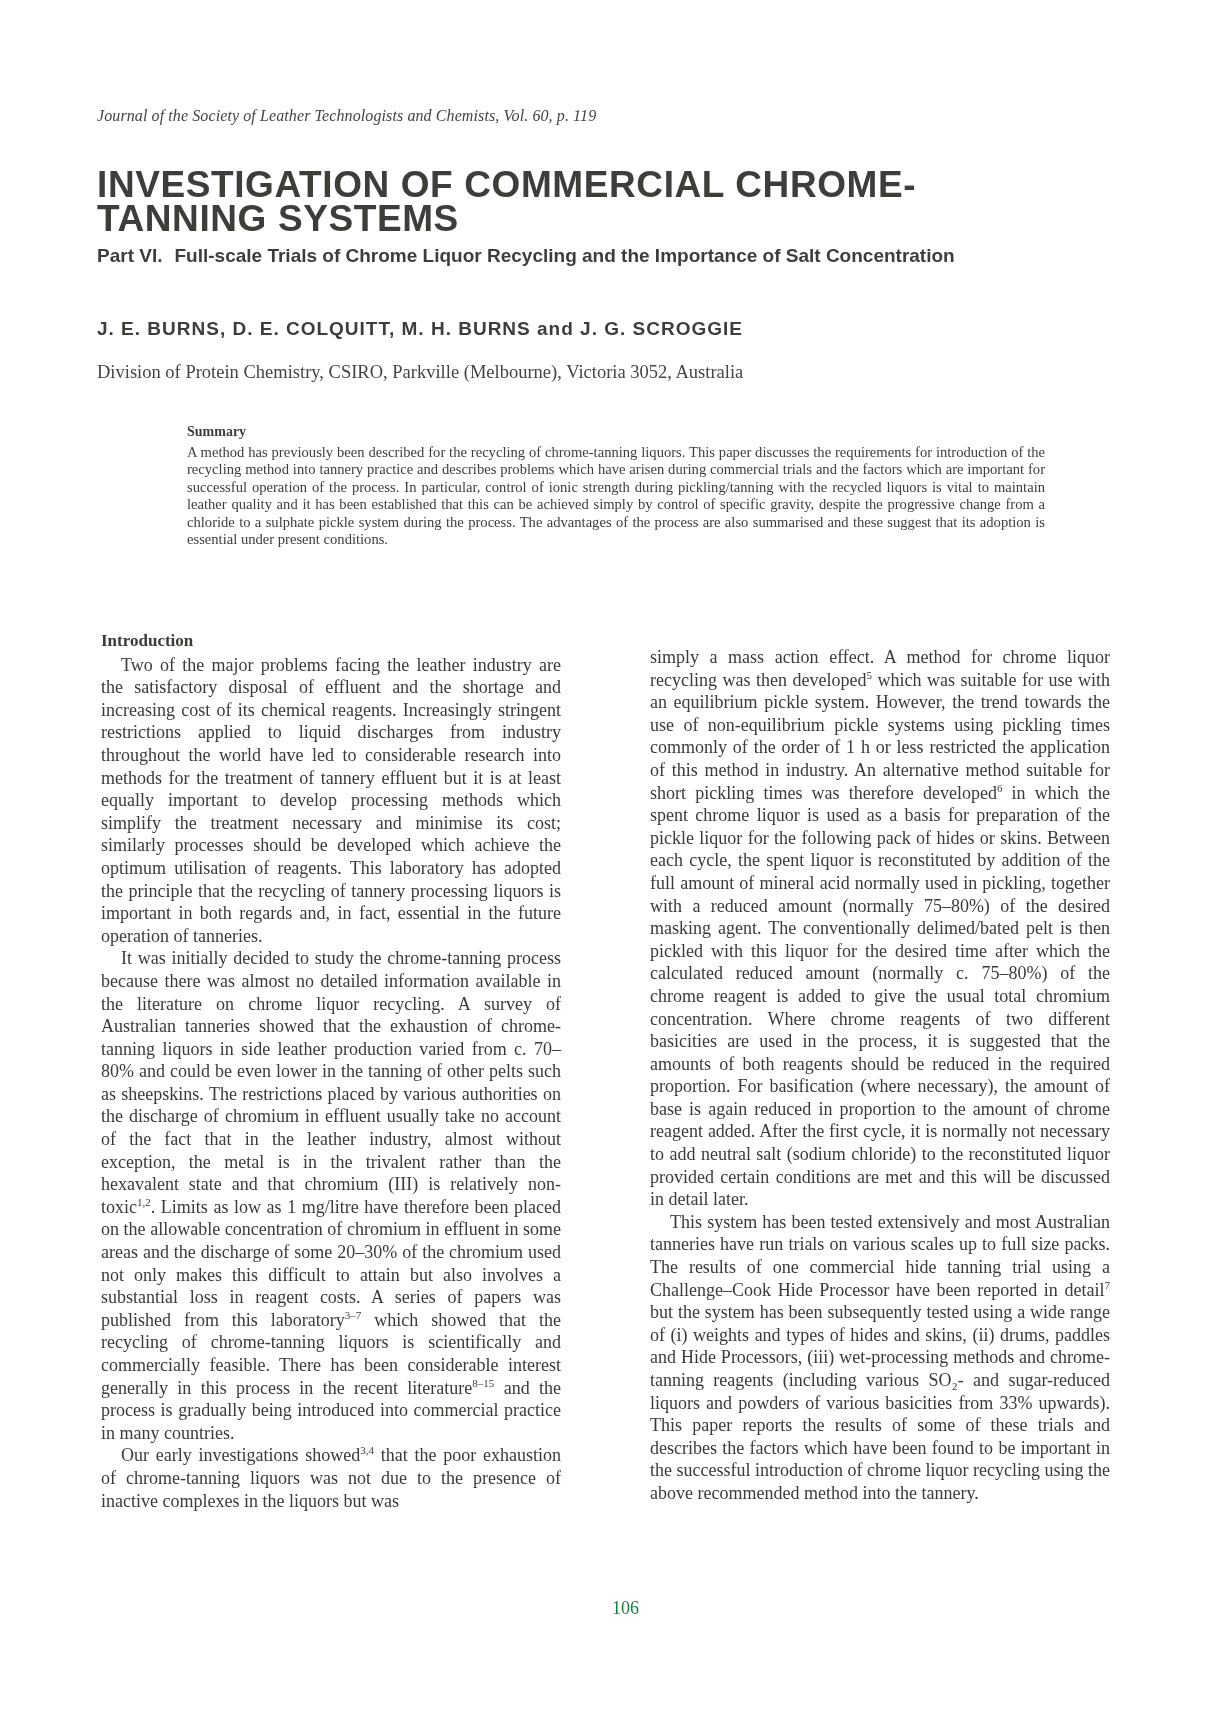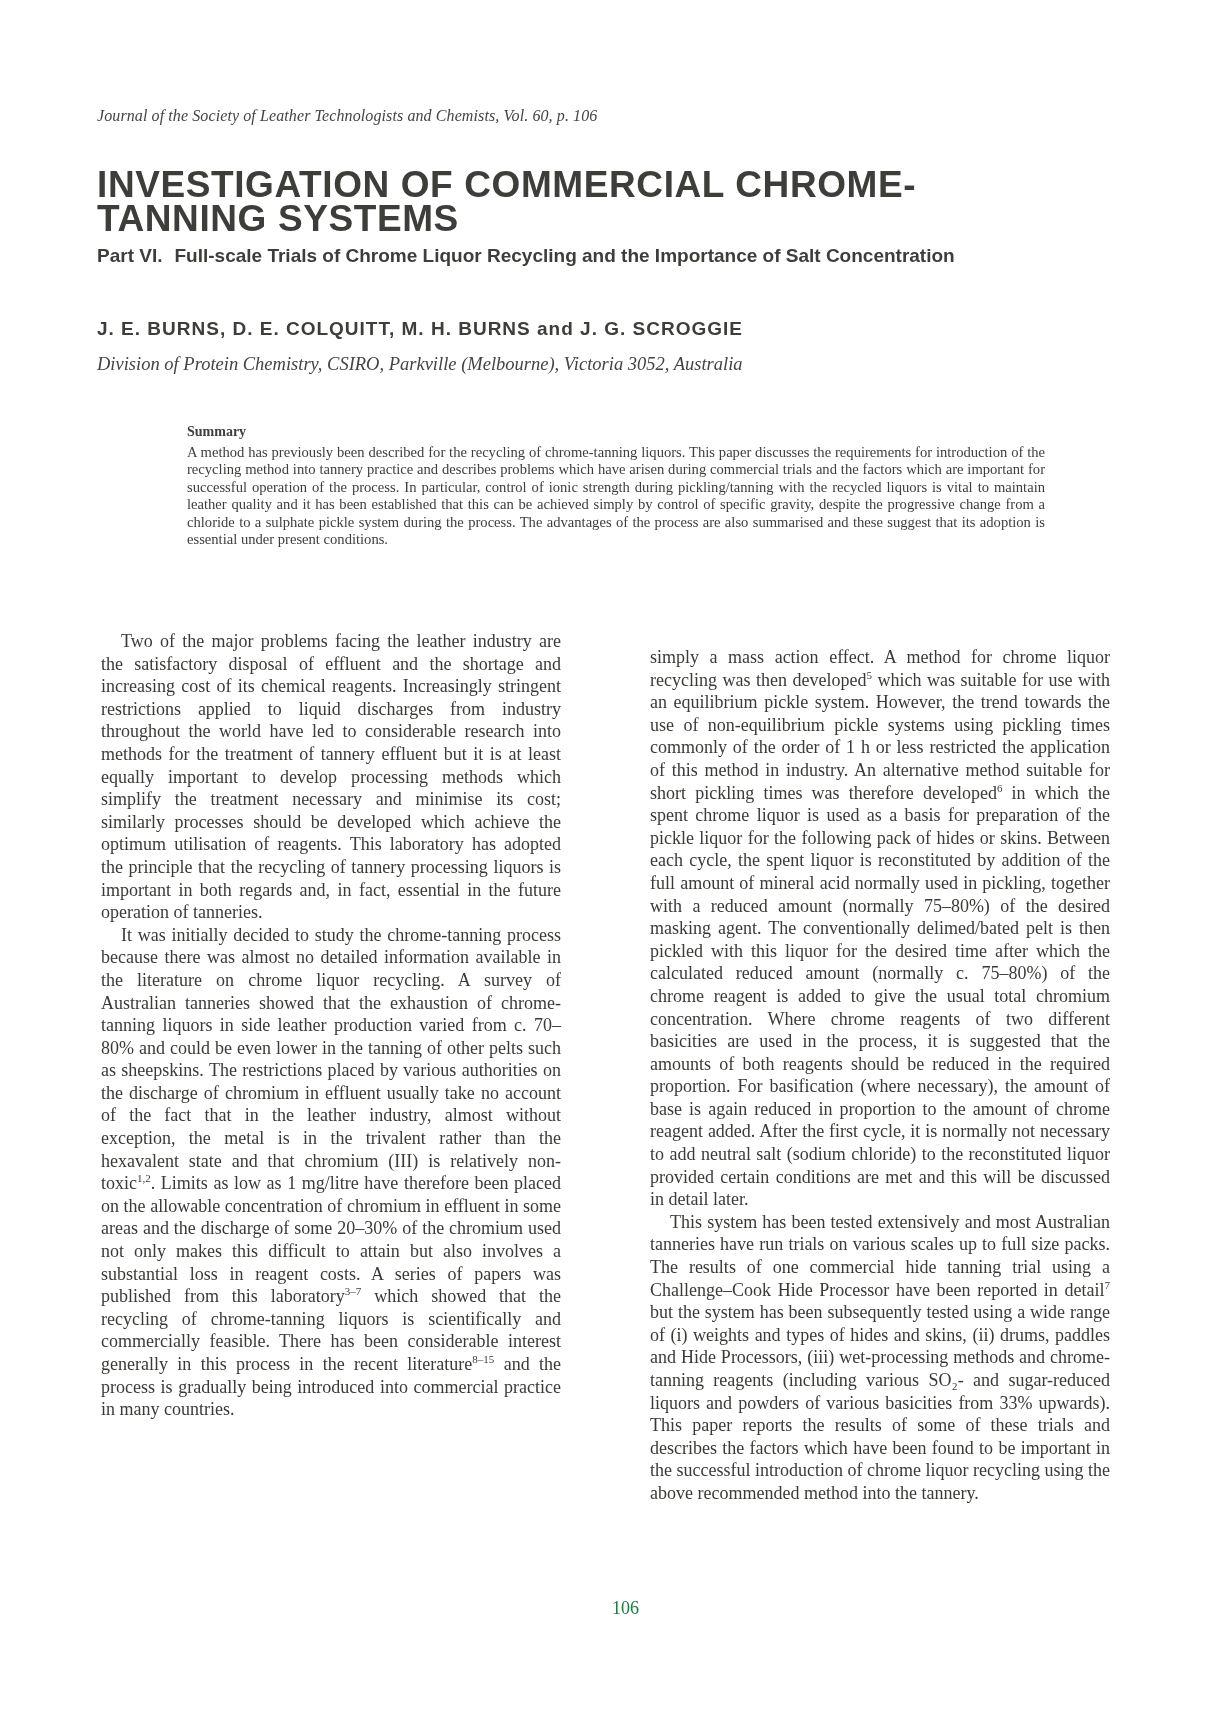--- a/index.html
+++ b/index.html
@@ -54,22 +54,21 @@
       top: 318px;
       font-family: "Liberation Sans", "DejaVu Sans", sans-serif;
       font-weight: bold;
       font-size: 19px;
       letter-spacing: 1px;
       color: #3d3d3a;
     }
     .affiliation {
       position: absolute;
       left: 97px;
-      top: 354px;
-      font-style: italic;
+      top: 362px;
       font-size: 18.5px;
       color: #444;
     }
     .summary {
       position: absolute;
       left: 187px;
       top: 423px;
       width: 858px;
       font-size: 14.6px;
       line-height: 17.5px;
@@ -108,40 +107,42 @@
       position: absolute;
       left: 612px;
       top: 1598px;
       font-size: 18px;
       color: #15803d;
     }
   </style>
 </head>
 <body>
 
-<div class="journal-header">Journal of the Society of Leather Technologists and Chemists, Vol. 60, p. 106</div>
+<div class="journal-header">Journal of the Society of Leather Technologists and Chemists, Vol. 60, p. 119</div>
 
 <h1 class="title" style="margin:0;">INVESTIGATION OF COMMERCIAL CHROME-TANNING SYSTEMS</h1>
 
 <div class="subtitle">
   <span class="part">Part VI.</span><span>Full-scale Trials of Chrome Liquor Recycling and the Importance of Salt Concentration</span>
 </div>
 
 <div class="authors">J. E. BURNS, D. E. COLQUITT, M. H. BURNS and J. G. SCROGGIE</div>
 
 <div class="affiliation">Division of Protein Chemistry, CSIRO, Parkville (Melbourne), Victoria 3052, Australia</div>
 
 <section class="summary">
   <div class="summary-heading">Summary</div>
   <p class="summary-text">A method has previously been described for the recycling of chrome-tanning liquors. This paper discusses the requirements for introduction of the recycling method into tannery practice and describes problems which have arisen during commercial trials and the factors which are important for successful operation of the process. In particular, control of ionic strength during pickling/tanning with the recycled liquors is vital to maintain leather quality and it has been established that this can be achieved simply by control of specific gravity, despite the progressive change from a chloride to a sulphate pickle system during the process. The advantages of the process are also summarised and these suggest that its adoption is essential under present conditions.</p>
 </section>
 
 <div class="col col-left">
+  <h2 class="section-heading">Introduction</h2>
   <p class="para">Two of the major problems facing the leather industry are the satisfactory disposal of effluent and the shortage and increasing cost of its chemical reagents. Increasingly stringent restrictions applied to liquid discharges from industry throughout the world have led to considerable research into methods for the treatment of tannery effluent but it is at least equally important to develop processing methods which simplify the treatment necessary and minimise its cost; similarly processes should be developed which achieve the optimum utilisation of reagents. This laboratory has adopted the principle that the recycling of tannery processing liquors is important in both regards and, in fact, essential in the future operation of tanneries.</p>
   <p class="para"><span>It was initially decided to study the chrome-tanning process because there was almost no detailed information available in the literature on chrome liquor recycling. A survey of Australian tanneries showed that the exhaustion of chrome-tanning liquors in side leather production varied from c. 70–80% and could be even lower in the tanning of other pelts such as sheepskins. The restrictions placed by various authorities on the discharge of chromium in effluent usually take no account of the fact that in the leather industry, almost without exception, the metal is in the trivalent rather than the hexavalent state and that chromium (III) is relatively non-toxic</span><sup>1,2</sup><span>. Limits as low as 1 mg/litre have therefore been placed on the allowable concentration of chromium in effluent in some areas and the discharge of some 20–30% of the chromium used not only makes this difficult to attain but also involves a substantial loss in reagent costs. A series of papers was published from this laboratory</span><sup>3–7</sup><span> which showed that the recycling of chrome-tanning liquors is scientifically and commercially feasible. There has been considerable interest generally in this process in the recent literature</span><sup>8–15</sup><span> and the process is gradually being introduced into commercial practice in many countries.</span></p>
+  <p class="para"><span>Our early investigations showed</span><sup>3,4</sup><span> that the poor exhaustion of chrome-tanning liquors was not due to the presence of inactive complexes in the liquors but was</span></p>
 </div>
 
 <div class="col col-right">
   <p class="para no-indent"><span>simply a mass action effect. A method for chrome liquor recycling was then developed</span><sup>5</sup><span> which was suitable for use with an equilibrium pickle system. However, the trend towards the use of non-equilibrium pickle systems using pickling times commonly of the order of 1 h or less restricted the application of this method in industry. An alternative method suitable for short pickling times was therefore developed</span><sup>6</sup><span> in which the spent chrome liquor is used as a basis for preparation of the pickle liquor for the following pack of hides or skins. Between each cycle, the spent liquor is reconstituted by addition of the full amount of mineral acid normally used in pickling, together with a reduced amount (normally 75–80%) of the desired masking agent. The conventionally delimed/bated pelt is then pickled with this liquor for the desired time after which the calculated reduced amount (normally c. 75–80%) of the chrome reagent is added to give the usual total chromium concentration. Where chrome reagents of two different basicities are used in the process, it is suggested that the amounts of both reagents should be reduced in the required proportion. For basification (where necessary), the amount of base is again reduced in proportion to the amount of chrome reagent added. After the first cycle, it is normally not necessary to add neutral salt (sodium chloride) to the reconstituted liquor provided certain conditions are met and this will be discussed in detail later.</span></p>
   <p class="para"><span>This system has been tested extensively and most Australian tanneries have run trials on various scales up to full size packs. The results of one commercial hide tanning trial using a Challenge–Cook Hide Processor have been reported in detail</span><sup>7</sup><span> but the system has been subsequently tested using a wide range of (i) weights and types of hides and skins, (ii) drums, paddles and Hide Processors, (iii) wet-processing methods and chrome-tanning reagents (including various SO₂- and sugar-reduced liquors and powders of various basicities from 33% upwards). This paper reports the results of some of these trials and describes the factors which have been found to be important in the successful introduction of chrome liquor recycling using the above recommended method into the tannery.</span></p>
 </div>
 
 <div class="page-number">106</div>
 
 </body></html>

